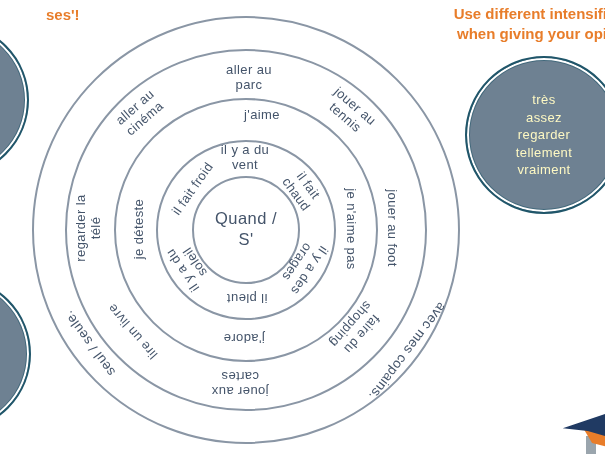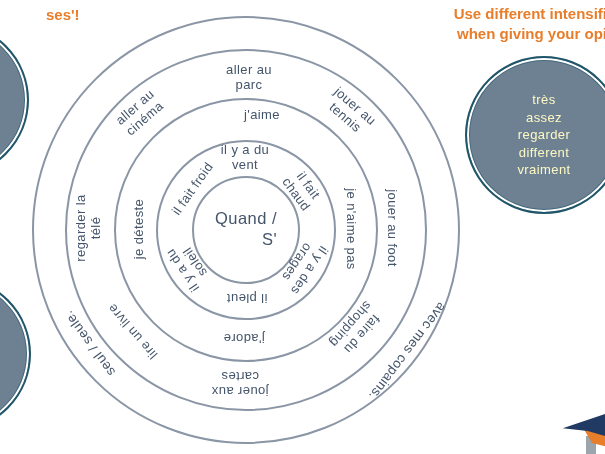--- a/index.html
+++ b/index.html
@@ -14,21 +14,21 @@
   .rlabel{
     position:absolute;
     transform:translate(-50%,-50%) rotate(var(--rot,0deg));
     text-align:center;white-space:nowrap;
     color:#44546a;font-size:13px;line-height:14.5px;letter-spacing:.4px;
   }
   .rlabel.outer{font-size:13.5px;}
   .center-label{
     position:absolute;left:246px;top:229px;
     transform:translate(-50%,-50%);
-    text-align:right;color:#44546a;font-size:16.5px;line-height:21px;letter-spacing:.5px;
+    text-align:center;color:#44546a;font-size:16.5px;line-height:21px;letter-spacing:.5px;
   }
   
   .callout{
     position:absolute;border-radius:50%;
     background:#6e8192;
     border:2px solid #20566a;
     box-shadow:inset 0 0 0 2px #ffffff, inset 0 0 0 3px rgba(32,86,106,.55);
   }
   .callout.right{left:465px;top:56px;width:154px;height:154px;
     display:flex;flex-direction:column;align-items:center;justify-content:center;}
@@ -62,21 +62,21 @@
     </g>
   </svg>
 
   <div class="callout left-top"></div>
   <div class="callout left-bottom"></div>
 
   <div class="callout right">
     <div class="word">très</div>
     <div class="word">assez</div>
     <div class="word">regarder</div>
-    <div class="word">different</div>
+    <div class="word">tellement</div>
     <div class="word">vraiment</div>
   </div>
 
   <div class="note note-left">ses'!</div>
   <div class="note note-right">
     <div>Use different intensifi</div>
     <div>when giving your opi</div>
   </div>
 
   <div class="center-label">

